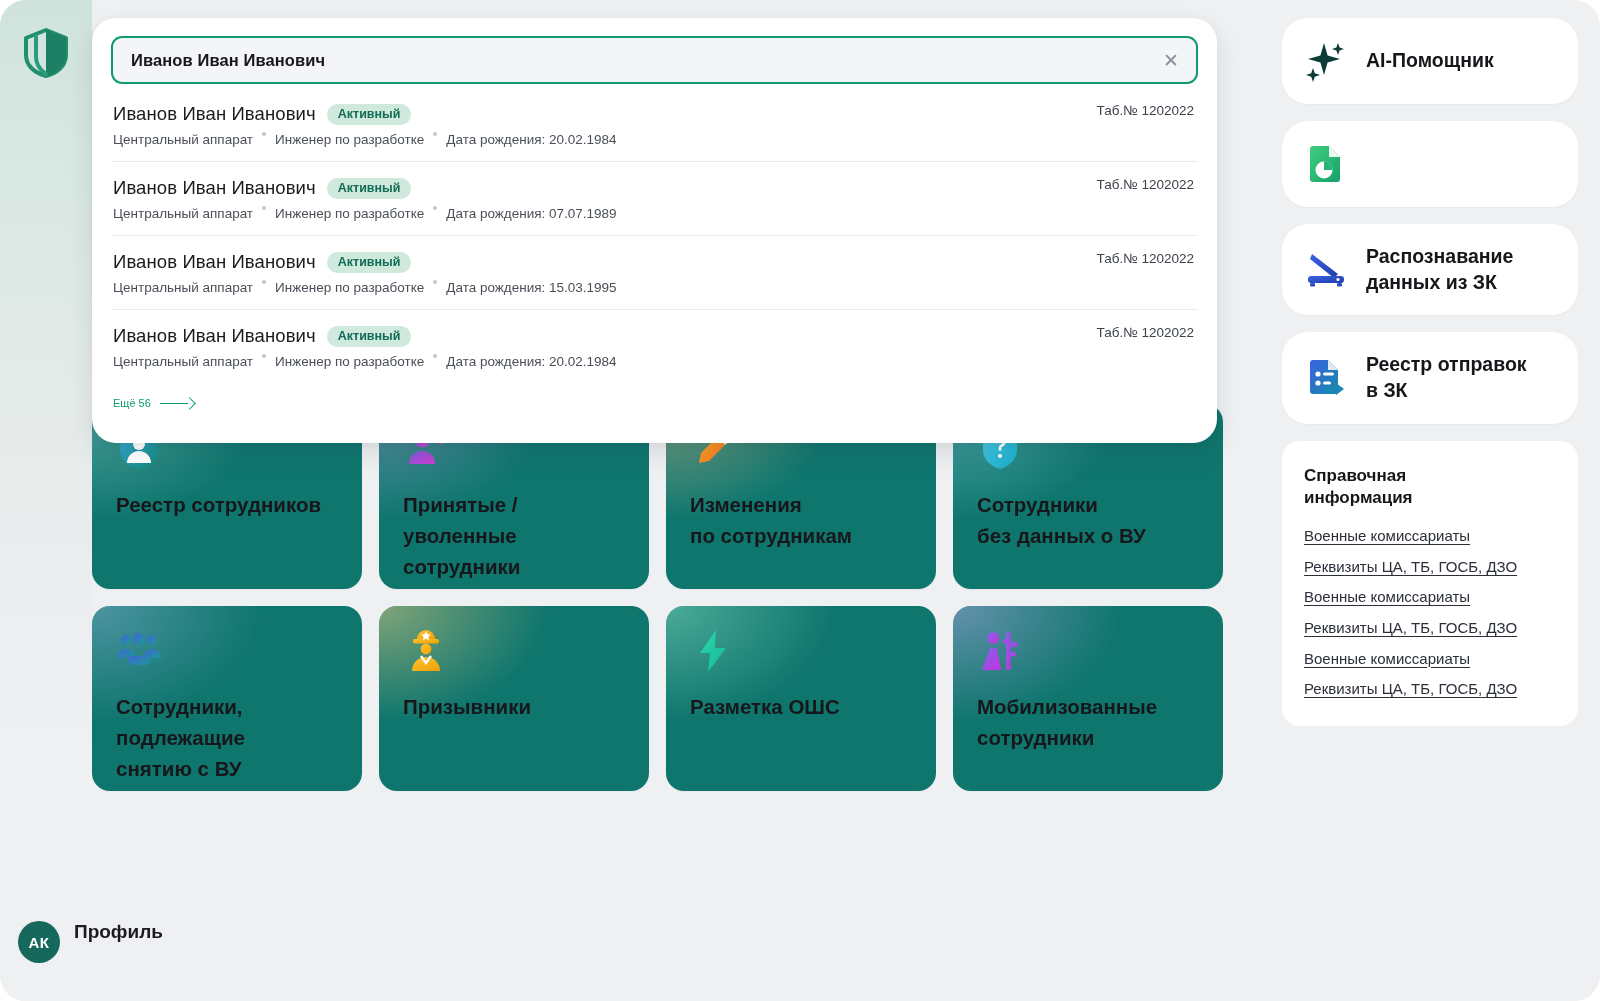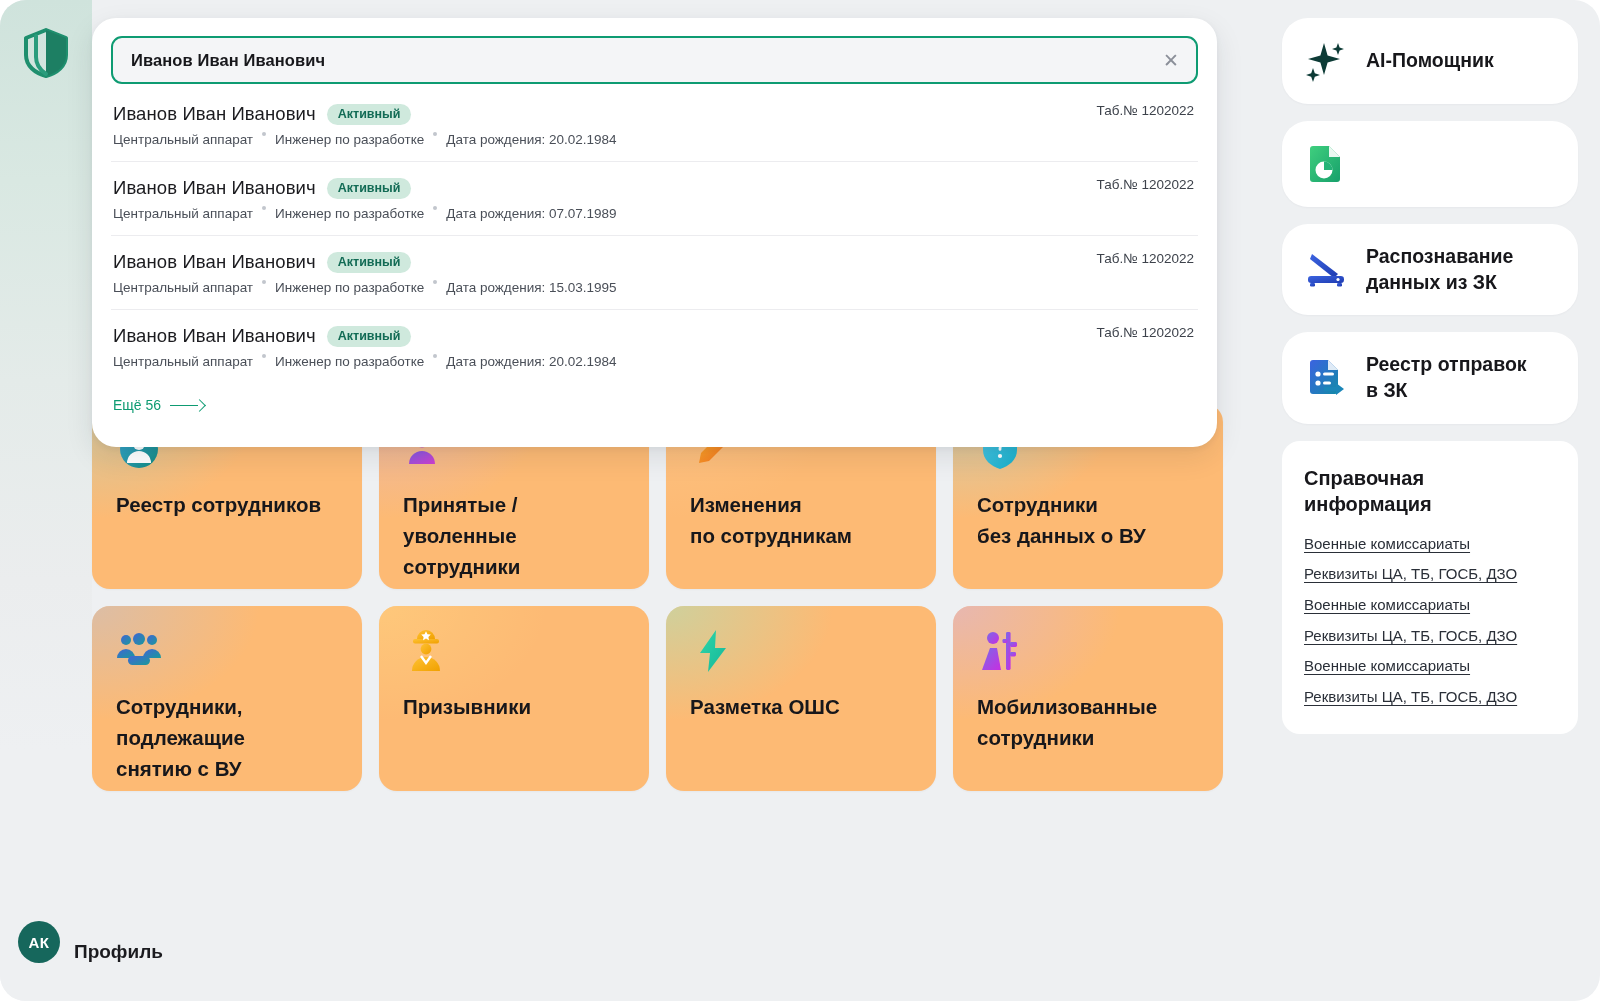--- a/index.html
+++ b/index.html
@@ -42,21 +42,21 @@
     top: 28px;
     width: 48px;
     height: 50px;
   }
 
   .profile-row {
     position: absolute;
     left: 18px;
     bottom: 38px;
     display: flex;
-    align-items: flex-end;
+    align-items: flex-start;
     gap: 14px;
     cursor: pointer;
   }
   .avatar {
     width: 42px; height: 42px;
     border-radius: 50%;
     background: #16675c;
     color: #ffffff;
     display: flex;
     align-items: center;
@@ -88,21 +88,21 @@
     top: 404px;
     width: 1125px;
     display: grid;
     grid-template-columns: repeat(4, 270px);
     grid-auto-rows: 185px;
     gap: 17px;
   }
   .tile {
     position: relative;
     border-radius: 18px;
-    background: #fdba74;
+    background: #0f766e;
     padding: 22px 24px;
     overflow: hidden;
     cursor: pointer;
     box-shadow: 0 1px 2px rgba(20,30,45,0.035);
   }
   .tile::before {
     content: "";
     position: absolute;
     left: 0; top: 0;
     width: 72%;
@@ -225,21 +225,21 @@
     color: #3d424b;
     white-space: nowrap;
   }
 
   .more-link {
     display: inline-flex;
     align-items: center;
     gap: 9px;
     margin: 14px 2px 22px 2px;
     color: #0e9b72;
-    font-size: 14px;
+    font-size: 11px;
     cursor: pointer;
   }
   .arrow-long {
     display: inline-block;
     width: 34px;
     height: 9px;
     position: relative;
   }
   .arrow-long::before {
     content:"";
@@ -292,21 +292,21 @@
     white-space: pre-line;
   }
 
   .ref-card {
     background: #ffffff;
     border-radius: 18px;
     padding: 24px 22px 26px 22px;
     cursor: default;
   }
   .ref-title {
-    font-size: 20px;
+    font-size: 17px;
     line-height: 1.32;
     font-weight: 700;
     color: #17171b;
     white-space: pre-line;
     margin-bottom: 16px;
   }
   .ref-links {
     display: flex;
     flex-direction: column;
     gap: 10px;

